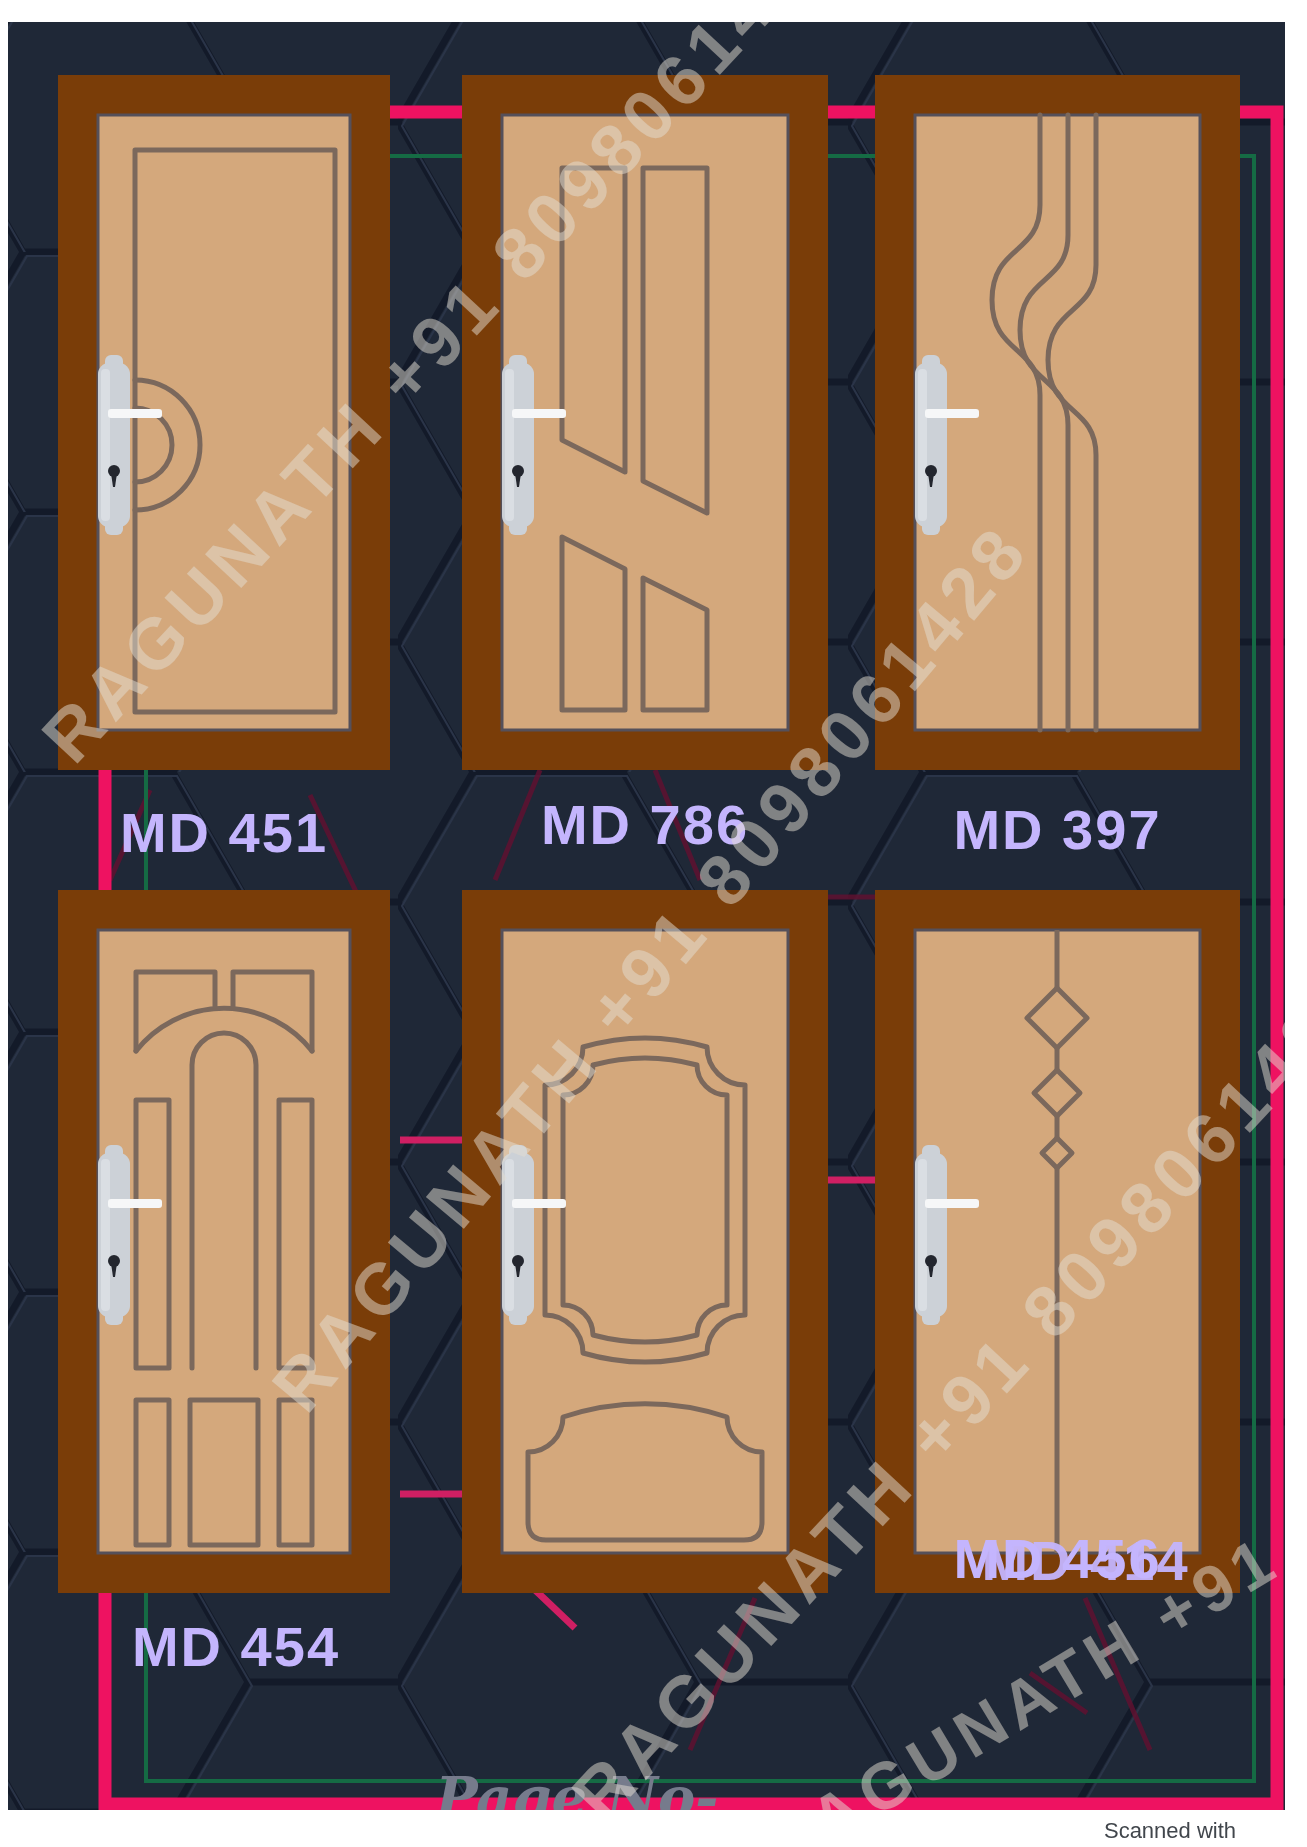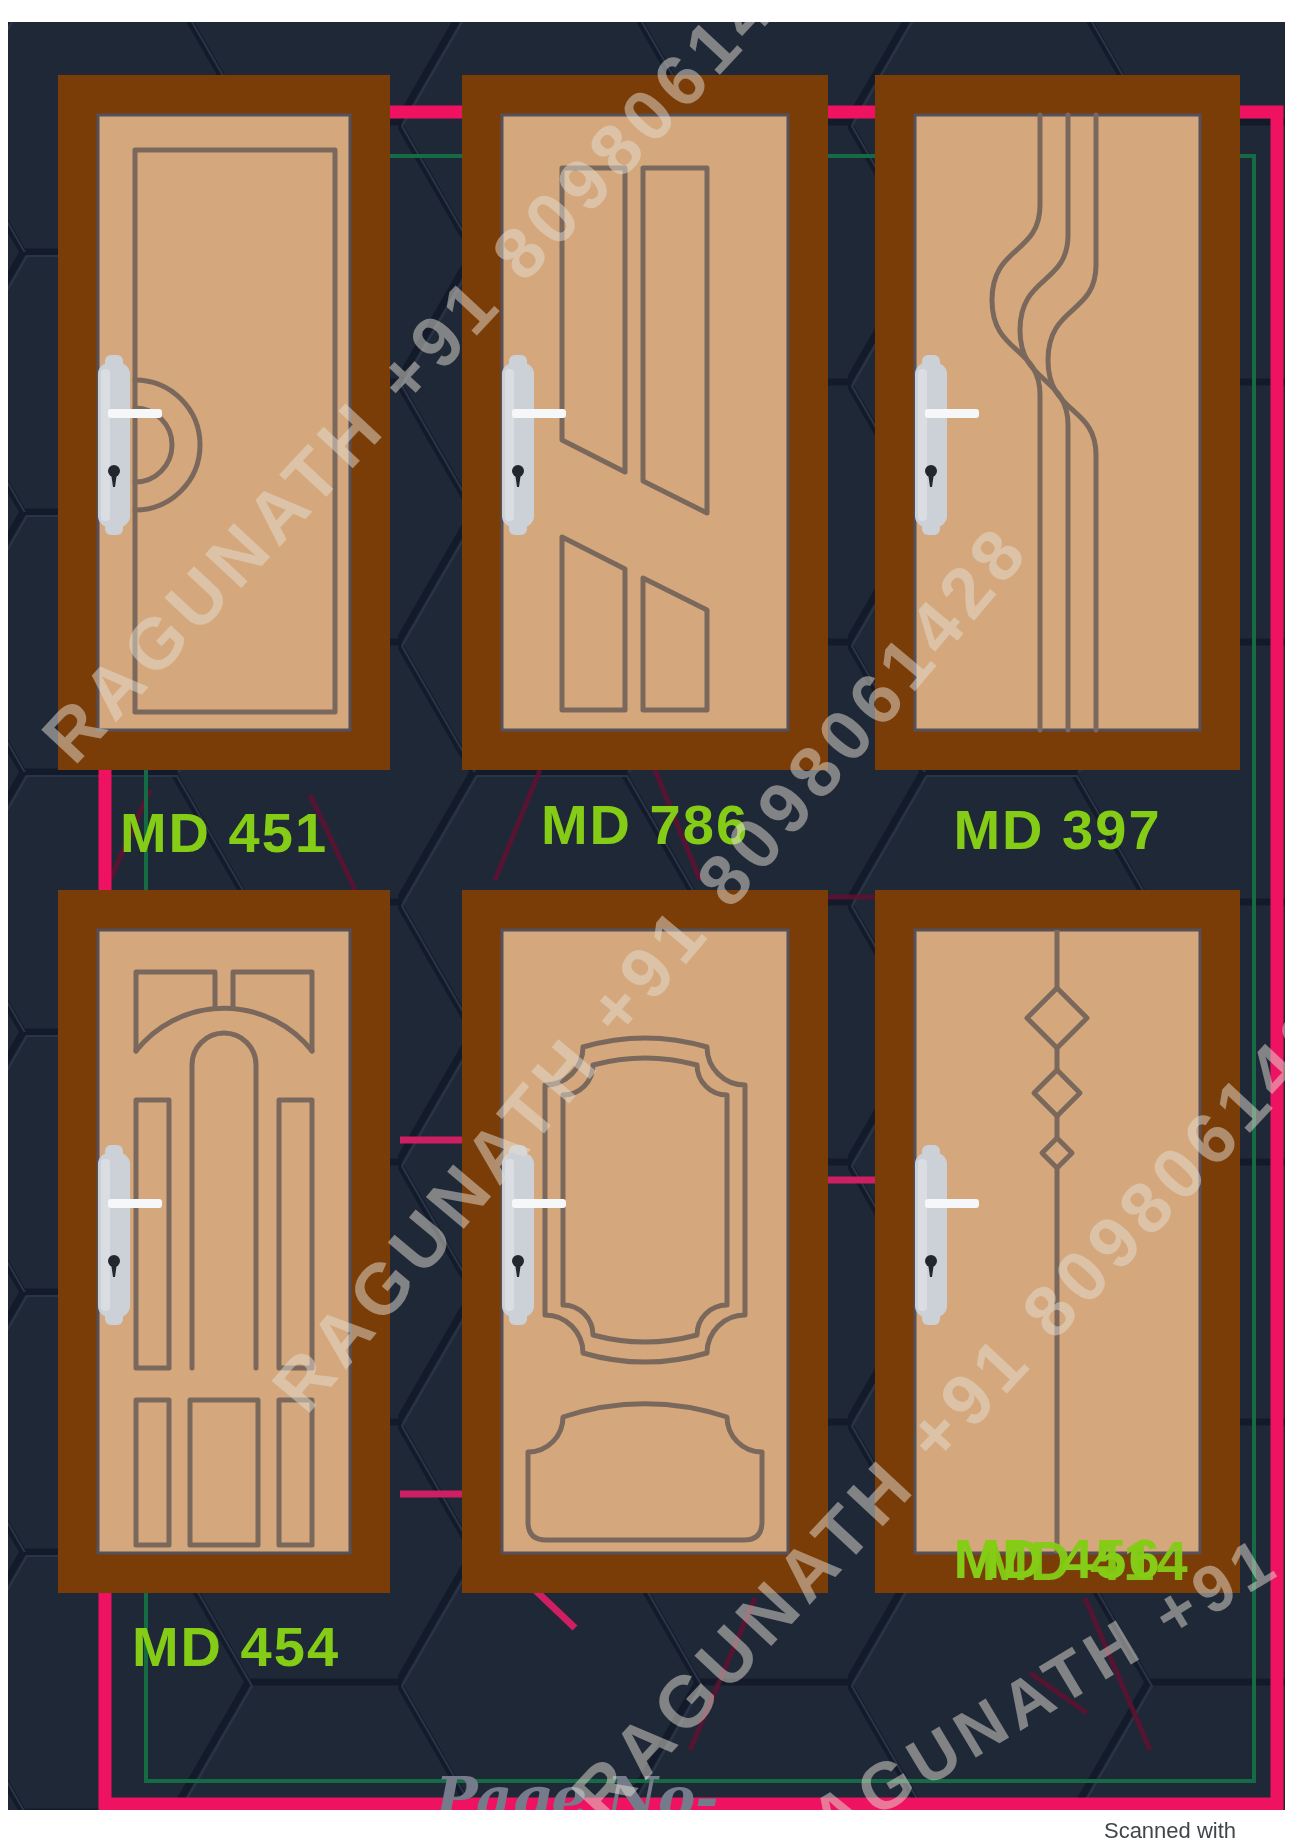--- a/index.html
+++ b/index.html
@@ -2,21 +2,21 @@
 <html><head>
 <meta charset="utf-8">
 <style>
   html,body{margin:0;padding:0;background:#ffffff;}
   .canvas{position:relative;width:1307px;height:1847px;background:#ffffff;overflow:hidden;
           font-family:"Liberation Sans", sans-serif;}
   .scanpage{position:absolute;left:8px;top:22px;width:1277px;height:1788px;background:#1f2837;overflow:hidden;}
   .hexbg{position:absolute;left:0;top:0;width:100%;height:100%;}
   .borderframe{position:absolute;left:0;top:0;width:100%;height:100%;pointer-events:none;}
   .door{position:absolute;}
-  .doorlabel{position:absolute;color:#84cc16;font-weight:bold;font-size:56px;letter-spacing:2px;
+  .doorlabel{position:absolute;color:#c4b5fd;font-weight:bold;font-size:56px;letter-spacing:2px;
              text-align:center;white-space:nowrap;}
   .label6-wrap{position:relative;}
   .label6-ghost{position:absolute;left:50%;top:2px;transform:translateX(-50%) translateX(28px);opacity:.95;}
   .pageno{position:absolute;left:380px;top:1742px;width:370px;text-align:center;
           font-family:"DejaVu Serif", serif;font-style:italic;font-weight:bold;font-size:56px;
           color:#767b8c;z-index:40;}
   .pageno span{border-bottom:4px solid #767b8c;padding:0 8px 2px 8px;}
   .wm{position:absolute;white-space:nowrap;font-weight:bold;font-size:72px;letter-spacing:7px;
       color:rgba(228,222,210,0.5);z-index:60;pointer-events:none;transform-origin:left top;}
   .wm-a{left:18px;top:700px;transform:rotate(-47deg);}

